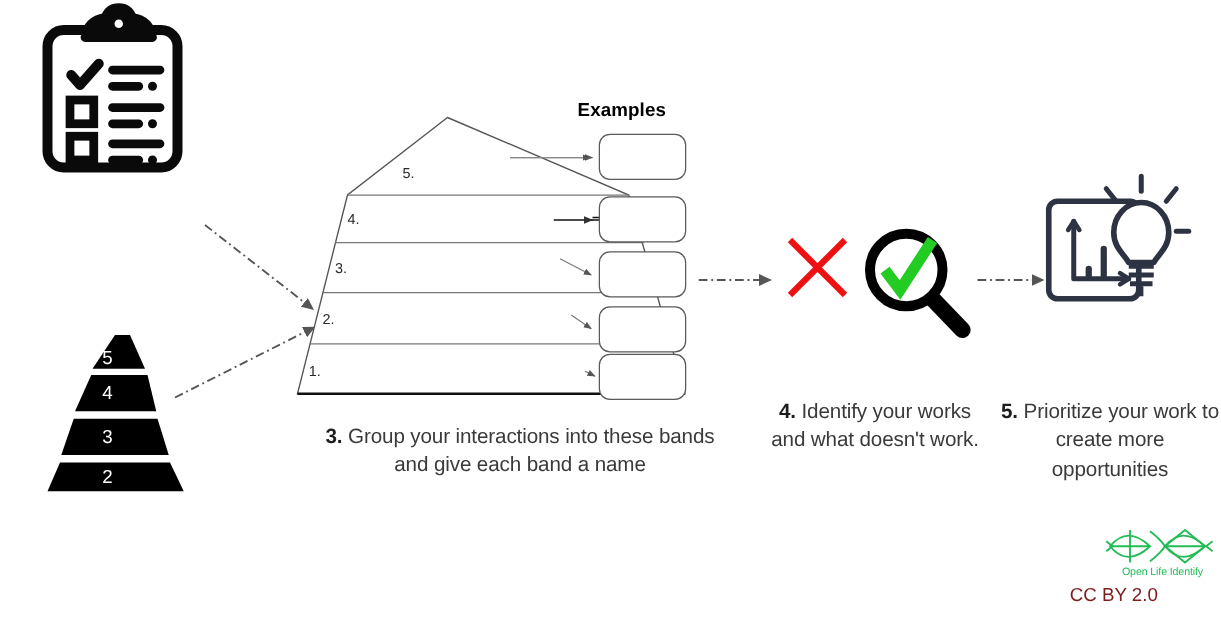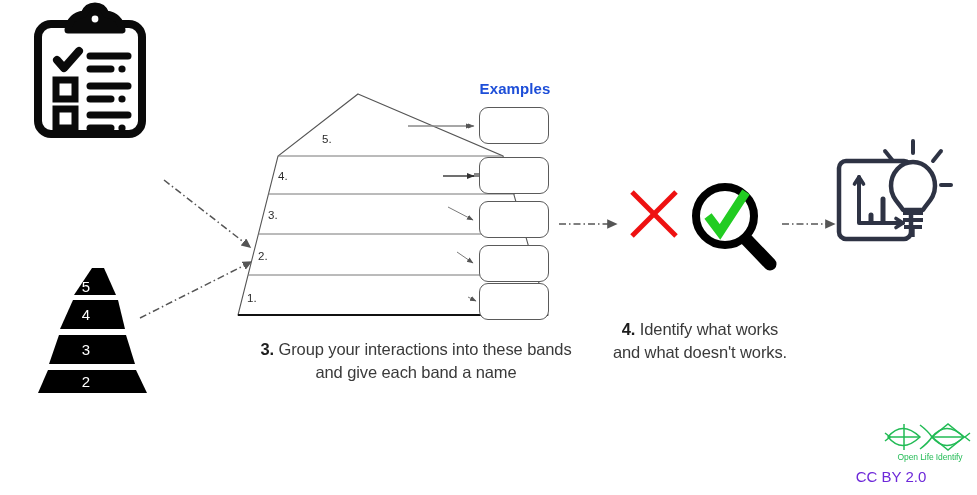--- a/index.html
+++ b/index.html
@@ -32,24 +32,24 @@
     font-weight: bold;
     color: #1d1d1d;
   }
 
   
   #examples-heading {
     position: absolute;
     left: 462px;
     top: 80px;
     width: 106px;
-    text-align: center;
+    text-align: left;
     font-size: 15px;
     font-weight: bold;
-    color: #1d4ed8;
+    color: #000000;
     letter-spacing: 0.1px;
   }
 
   
   .example-box {
     position: absolute;
     width: 70px;
     height: 37px;
     border: 1.1px solid #5a5a5a;
     border-radius: 9px;
@@ -86,21 +86,21 @@
     font-family: "Liberation Sans", sans-serif;
     letter-spacing: -0.1px;
   }
   #cc-text {
     position: absolute;
     left: 844px;
     top: 468px;
     width: 94px;
     text-align: center;
     font-size: 15px;
-    color: #6d28d9;
+    color: #7f1d1d;
     font-family: "Liberation Sans", sans-serif;
   }
   svg { display: block; overflow: visible; }
 </style>
 </head>
 <body>
 
 <div id="canvas">
 
   <div class="abs" style="left:28px; top:4px;">
@@ -242,21 +242,21 @@
 
       <line x1="57" y1="58" x2="82" y2="84" stroke="#000000" stroke-width="13" stroke-linecap="round"></line>
 
       <circle cx="37" cy="36" r="29" fill="#ffffff" stroke="#000000" stroke-width="8"></circle>
 
       <path d="M20 36 l12 16 l26 -40" fill="none" stroke="#22cc22" stroke-width="9" stroke-linecap="butt" stroke-linejoin="miter"></path>
     </svg>
   </div>
 
   <div class="caption" style="left:610px; top:318px; width:180px;">
-    <span class="num">4.</span><span> Identify what works and what doesn't works.</span>
+    <span class="num">4.</span><span> Identify your works and what doesn't work.</span>
   </div>
 
   <div class="abs" style="left:833px; top:137px;">
     <svg width="120" height="112" viewBox="0 0 120 112">
 
       <rect x="6" y="24" width="72" height="78" rx="7" ry="7" fill="#ffffff" stroke="#2e3344" stroke-width="4.5"></rect>
 
       <polyline points="26,40 26,86 70,86" fill="none" stroke="#2e3344" stroke-width="4" stroke-linecap="round" stroke-linejoin="round"></polyline>
       <path d="M26 40 l-4.5 7 M26 40 l4.5 7" fill="none" stroke="#2e3344" stroke-width="3.6" stroke-linecap="round"></path>
       <path d="M70 86 l-7 -4.5 M70 86 l-7 4.5" fill="none" stroke="#2e3344" stroke-width="3.6" stroke-linecap="round"></path>
@@ -271,20 +271,23 @@
       <line x1="71" y1="90" x2="89" y2="90" stroke="#2e3344" stroke-width="4"></line>
       <line x1="80" y1="92" x2="80" y2="100" stroke="#2e3344" stroke-width="3.4"></line>
 
       <line x1="80" y1="4" x2="80" y2="16" stroke="#2e3344" stroke-width="4" stroke-linecap="round"></line>
       <line x1="52" y1="14" x2="60" y2="24" stroke="#2e3344" stroke-width="4" stroke-linecap="round"></line>
       <line x1="108" y1="14" x2="100" y2="24" stroke="#2e3344" stroke-width="4" stroke-linecap="round"></line>
       <line x1="108" y1="48" x2="118" y2="48" stroke="#2e3344" stroke-width="4" stroke-linecap="round"></line>
     </svg>
   </div>
 
+  <div class="caption" style="left:798px; top:318px; width:180px;">
+    <span class="num">5.</span><span> Prioritize your work to create more opportunities</span>
+  </div>
 
   <div class="abs" style="left:884px; top:418px;">
     <svg width="92" height="38" viewBox="0 0 92 38">
       <g fill="none" stroke="#22bb55" stroke-width="1.5">
 
         <path d="M4 19 q14 -17 32 0 q-18 17 -32 0 z"></path>
         <line x1="20" y1="6" x2="20" y2="32"></line>
         <line x1="4" y1="19" x2="36" y2="19"></line>
         <path d="M1 15 l5 4 l-5 4"></path>
 

